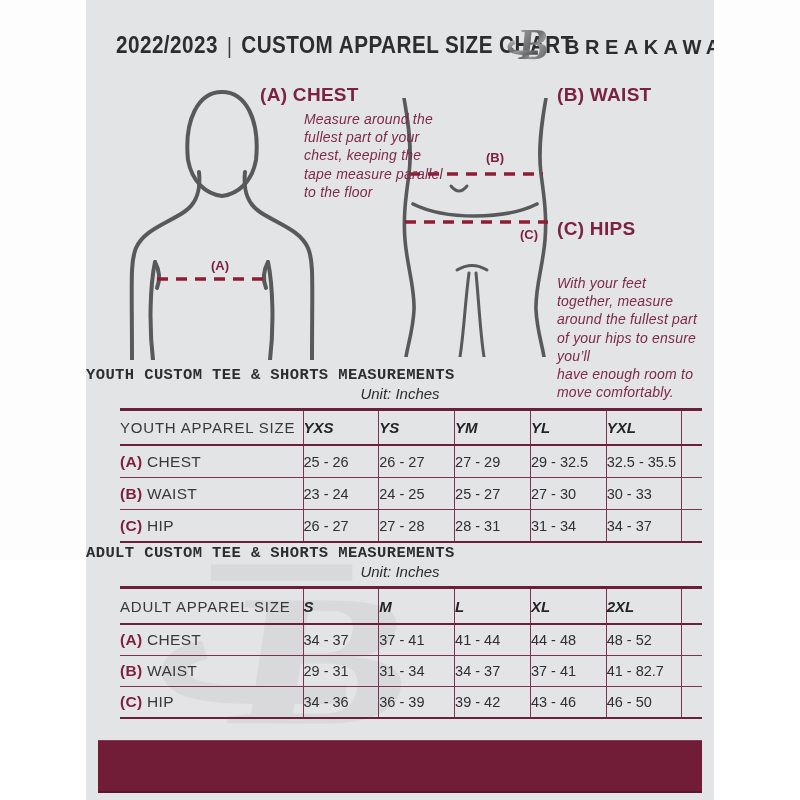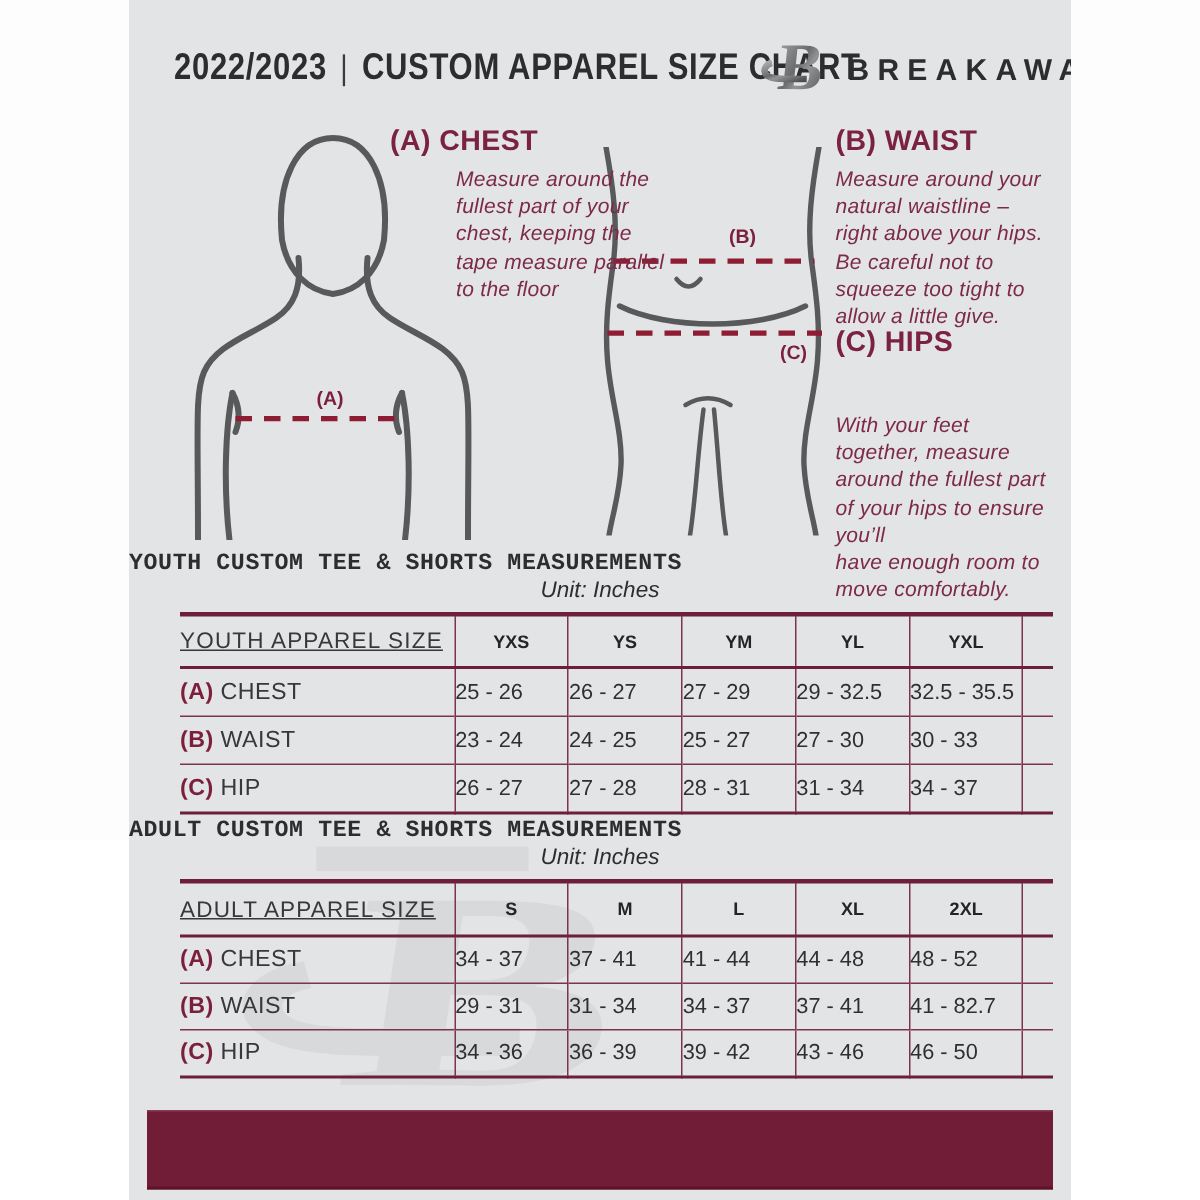--- a/index.html
+++ b/index.html
@@ -32,22 +32,22 @@
   
   table.size-table{position:absolute;left:34px;width:582px;border-collapse:collapse;table-layout:fixed;
                    border-top:3px solid #6d1f39;border-bottom:2.5px solid #6d1f39;z-index:2;}
   table.size-table col.c-label{width:183px;}
   table.size-table col.c-val{width:75.8px;}
   table.size-table col.c-fill{width:20px;}
   table.size-table thead tr{border-bottom:2px solid #6d1f39;}
   table.size-table tbody tr + tr{border-top:1.5px solid #7c3350;}
   table.size-table th,table.size-table td{padding:0;vertical-align:middle;}
   table.size-table th:nth-child(n+2),table.size-table td:nth-child(n+2){border-left:1.5px solid #7c3350;}
-  th.label-head{font-weight:normal;font-size:15px;letter-spacing:.8px;color:#38373a;text-align:left;padding-left:18px;text-decoration:underline;}
-  th.size-head{font-weight:bold;font-size:12px;color:#242426;text-align:center;}
+  th.label-head{font-weight:normal;font-size:15px;letter-spacing:.8px;color:#38373a;text-align:left;padding-left:18px;}
+  th.size-head{font-weight:bold;font-size:15px;color:#242426;text-align:left;font-style:italic;}
   td.label-col{text-align:left;padding-left:18px;font-size:15.5px;color:#38373a;letter-spacing:.3px;}
   td.label-col .prefix{font-weight:bold;color:#7b1f3a;}
   td.val{font-size:14.5px;color:#2f2e30;}
   #youth-table thead th{height:33px;}
   #youth-table tbody td{height:31px;}
   #adult-table thead th{height:34px;}
   #adult-table tbody td{height:30px;}
 
   
   .watermark{position:absolute;left:66px;top:540px;z-index:0;opacity:.85;}
@@ -110,26 +110,20 @@
     <span class="m-label" style="left:421px;top:227px;">(C)</span>
 
     <div class="guide-head" style="left:174px;top:84px;">(A) CHEST</div>
     <div class="guide-body" style="left:174px;top:110px;width:200px;margin-left:44px;">Measure around the
 fullest part of your
 chest, keeping the
 tape measure parallel
 to the floor</div>
 
     <div class="guide-head" style="left:471px;top:84px;">(B) WAIST</div>
-    <div class="guide-body" style="left:471px;top:110px;width:170px;">Measure around your
-natural waistline –
-right above your hips.
-Be careful not to
-squeeze too tight to
-allow a little give.</div>
 
     <div class="guide-head" style="left:471px;top:218px;">(C) HIPS</div>
     <div class="guide-body" style="left:471px;top:244px;width:185px;margin-top:30px;">With your feet
 together, measure
 around the fullest part
 of your hips to ensure
 you’ll
 have enough room to
 move comfortably.</div>
 

